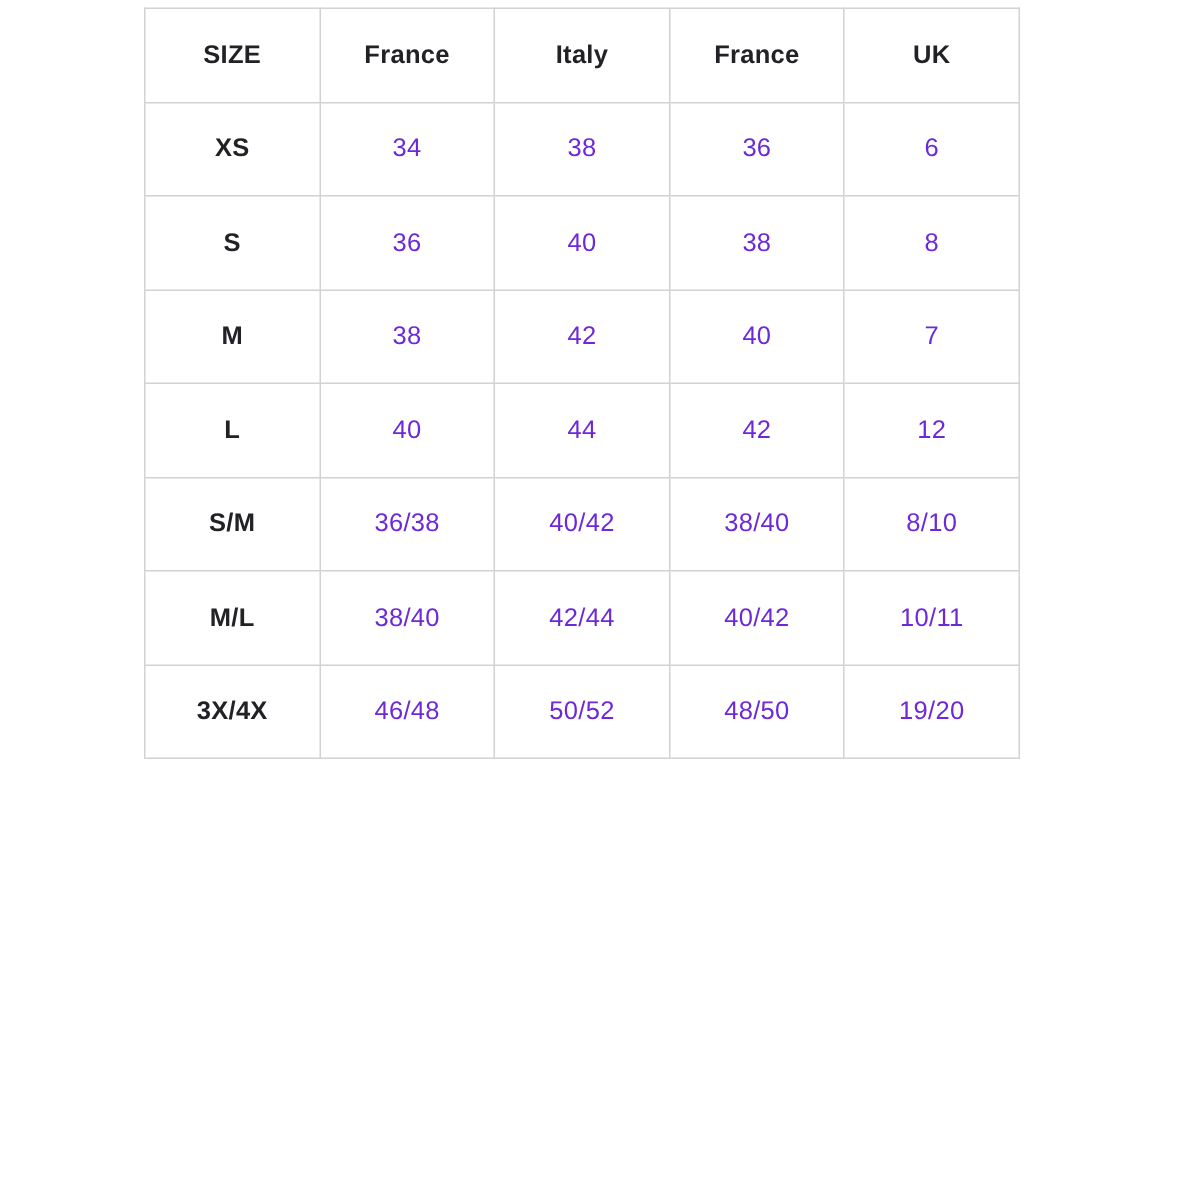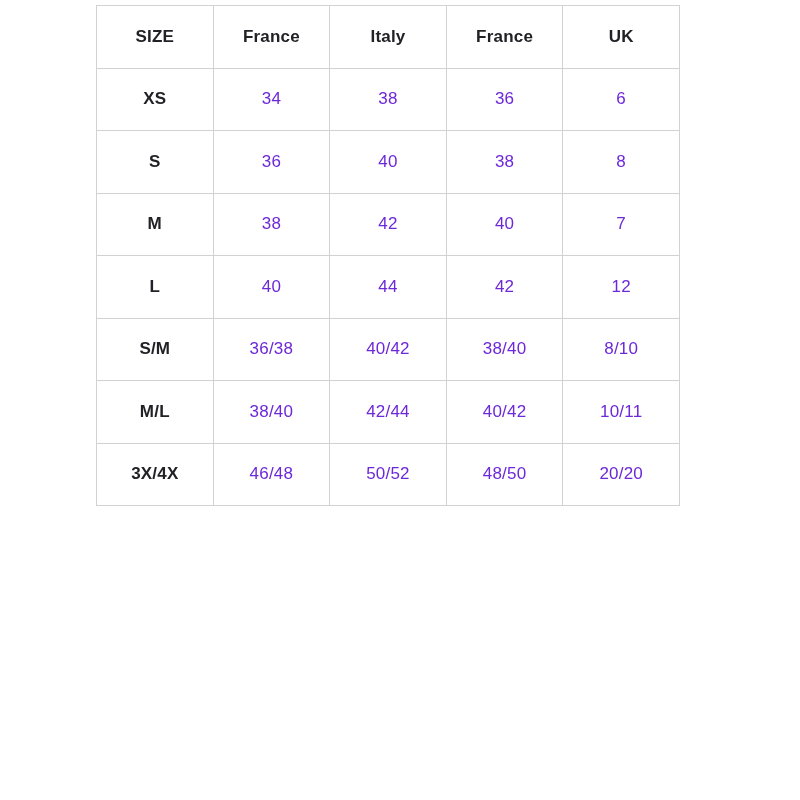--- a/index.html
+++ b/index.html
@@ -99,21 +99,21 @@
         <td>38/40</td>
         <td>42/44</td>
         <td>40/42</td>
         <td>10/11</td>
       </tr>
       <tr>
         <th>3X/4X</th>
         <td>46/48</td>
         <td>50/52</td>
         <td>48/50</td>
-        <td>20/20</td>
+        <td>19/20</td>
       </tr>
     </tbody>
   </table>
 
   <div class="table-gap"></div>
 
 
 </div>
 
 </body></html>

